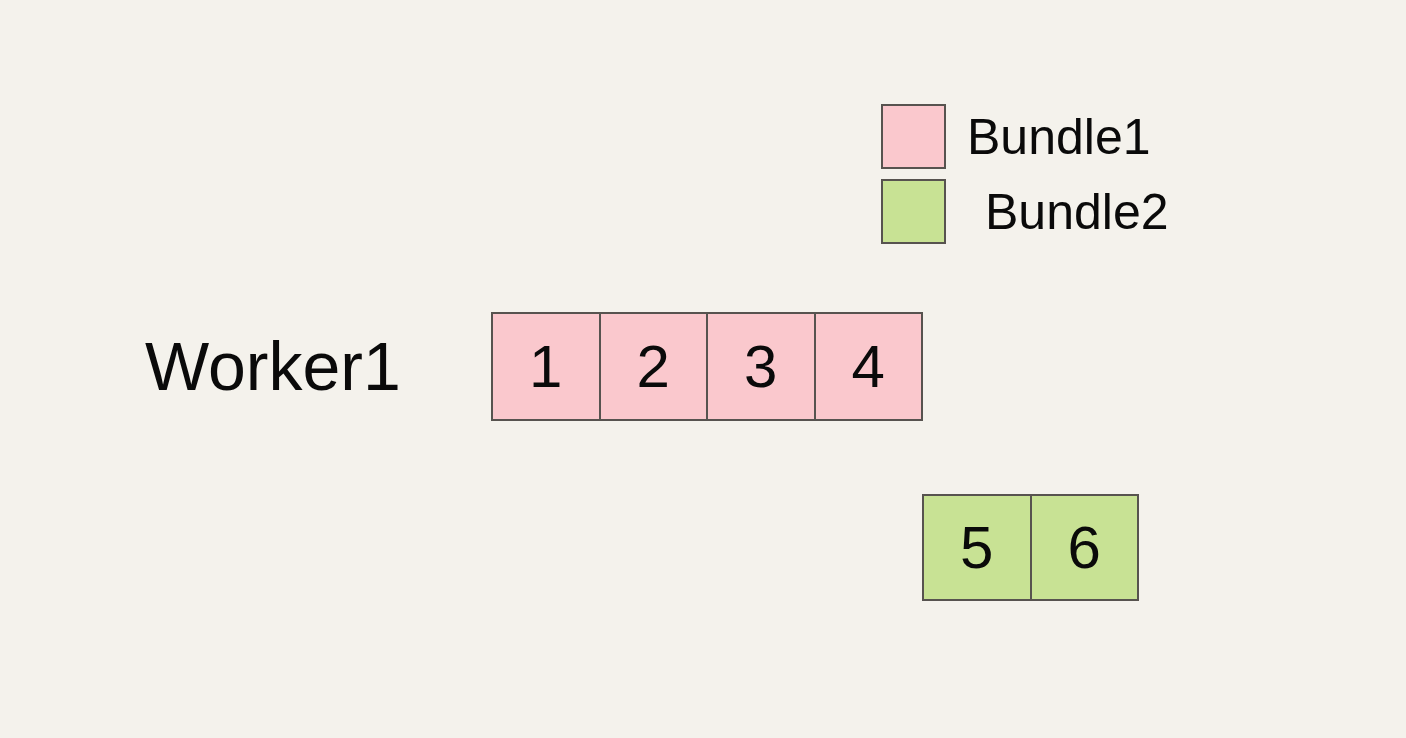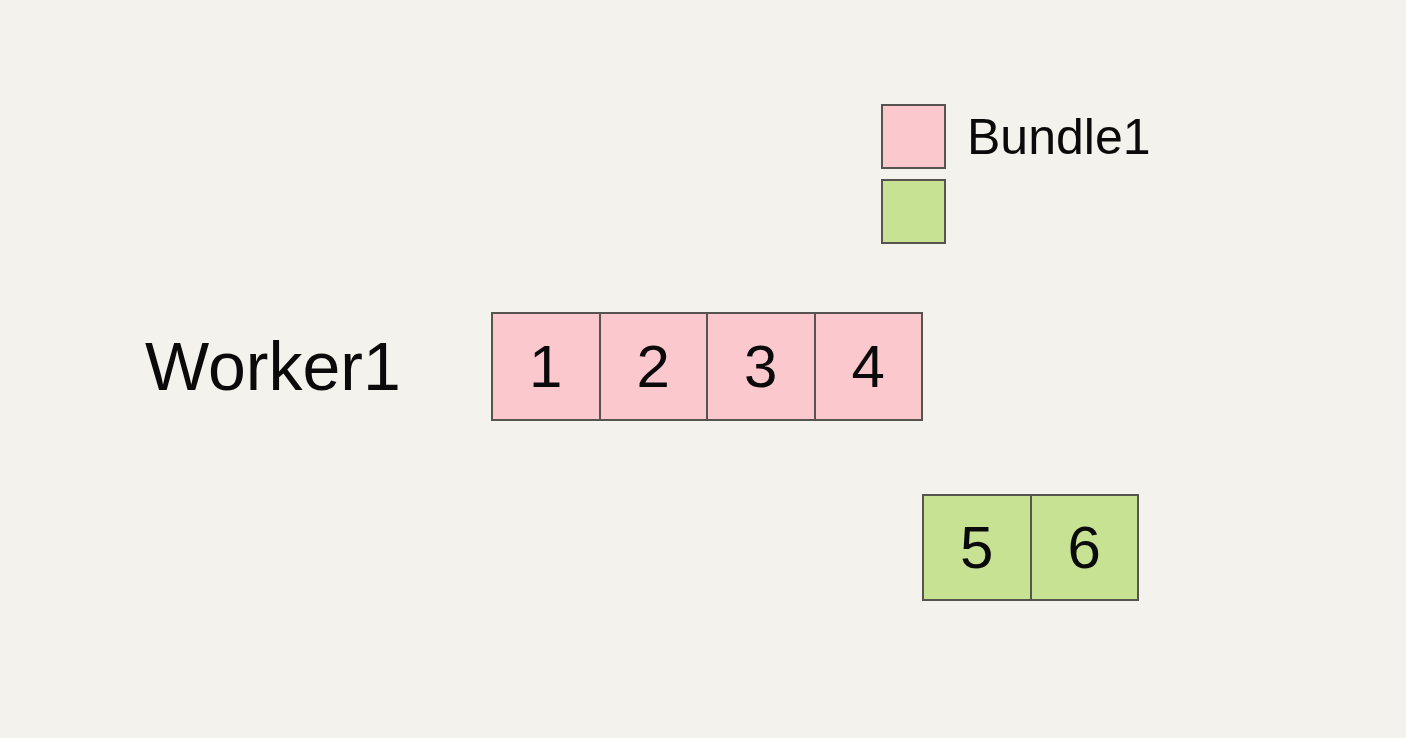--- a/index.html
+++ b/index.html
@@ -84,20 +84,21 @@
 <body>
 
 <div class="canvas">
 
   <div class="legend-item bundle1">
     <span class="swatch pink"></span>
     <span class="legend-label">Bundle1</span>
   </div>
   <div class="legend-item bundle2">
     <span class="swatch green"></span>
+    <span class="legend-label">Bundle2</span>
   </div>
 
   <div class="row-label worker1">Worker1</div>
   <div class="strip worker1-strip">
     <div class="cell pink">1</div>
     <div class="cell pink">2</div>
     <div class="cell pink">3</div>
     <div class="cell pink">4</div>
   </div>
 

